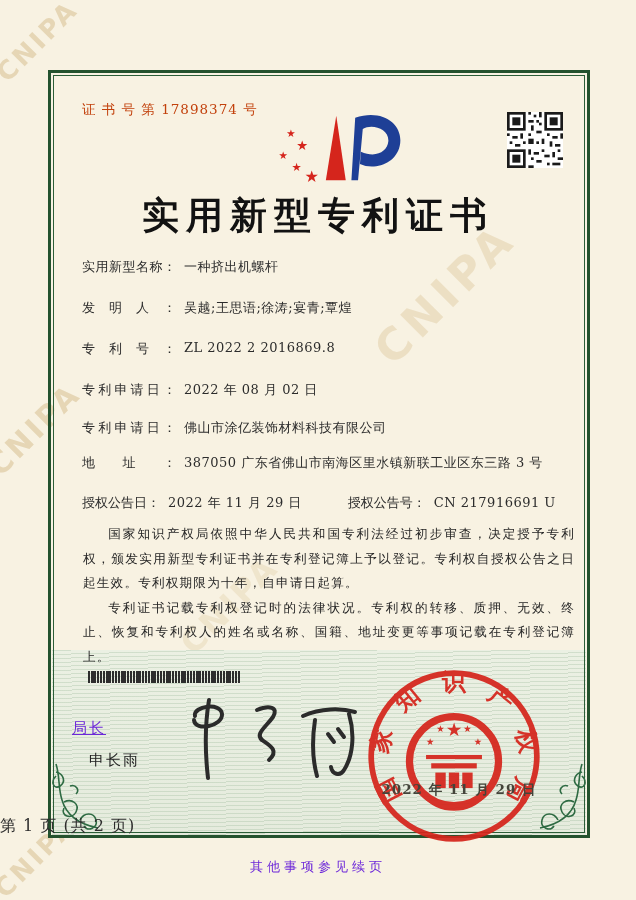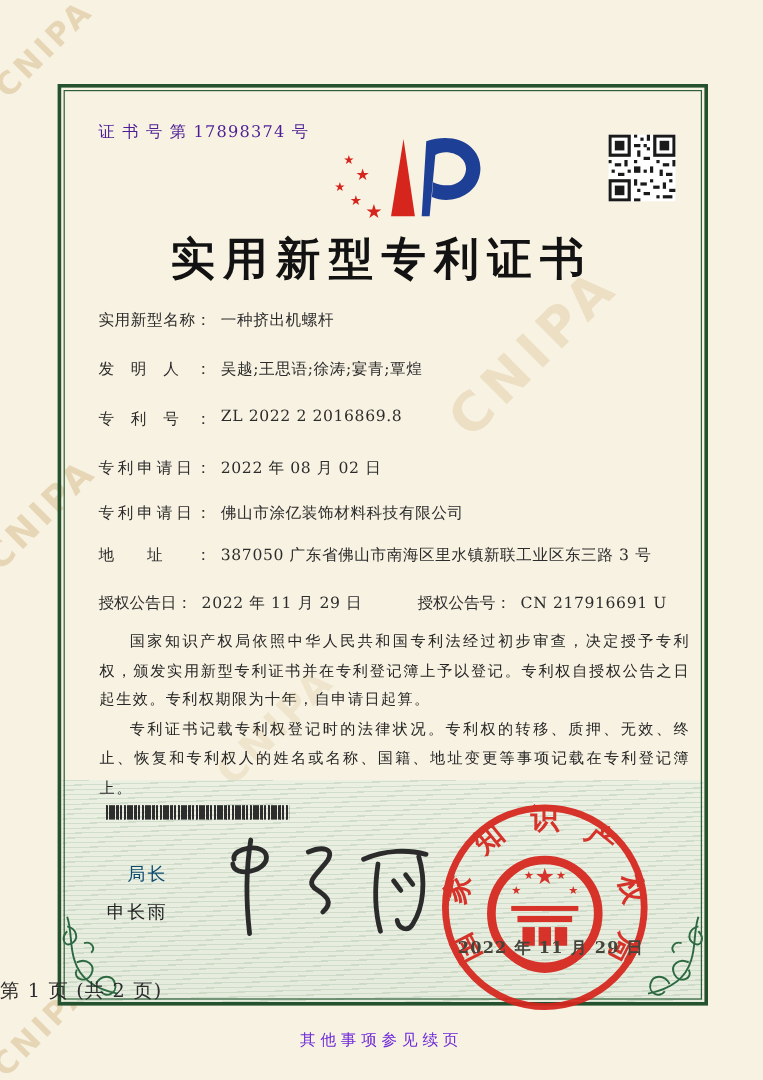--- a/index.html
+++ b/index.html
@@ -18,38 +18,38 @@
   .wm5{left:168px;top:586px;font-size:32px;color:rgba(208,182,128,0.22);}
   
   .frame{left:48px;top:70px;width:542px;height:768px;box-sizing:border-box;
          border:3px solid #24522e;z-index:1;pointer-events:none;}
   .frame::after{content:"";position:absolute;inset:2px;border:1px solid #2c5e38;}
   
   .band{left:52px;top:650px;width:534px;height:185px;z-index:1;
         background:
           repeating-linear-gradient(178.5deg, rgba(105,150,108,0.20) 0 1px, rgba(0,0,0,0) 1px 4px),
           linear-gradient(#ebf0e3,#e5ebdd);}
-  .certno{left:82px;top:101px;font-size:13.5px;color:#4c1d95;letter-spacing:1px;z-index:2;}
+  .certno{left:82px;top:101px;font-size:13.5px;color:#c2410c;letter-spacing:1px;z-index:2;}
   .title{left:0;right:0;top:191px;text-align:center;font-size:37px;font-weight:bold;
          color:#121212;letter-spacing:7px;z-index:2;}
   
   .frow{left:82px;width:494px;font-size:13px;color:#2c2c2c;z-index:2;white-space:nowrap;}
   .flabel{display:inline-block;width:94px;text-align:justify;text-align-last:justify;
           vertical-align:top;}
   .fvalue{margin-left:8px;letter-spacing:0.5px;}
   .pair2{margin-left:46px;}
   .body-text{left:83px;top:522px;width:492px;z-index:2;font-size:12.6px;color:#262626;
              line-height:1.95;text-align:justify;letter-spacing:1.2px;}
   .body-text p{margin:0;text-indent:2em;}
   .barcode{left:88px;top:671px;width:153px;height:12px;z-index:2;
            background:
              repeating-linear-gradient(90deg,#2d2d2d 0 2px,rgba(0,0,0,0) 2px 3px),
              repeating-linear-gradient(90deg,#2d2d2d 0 1px,rgba(0,0,0,0) 1px 5px);}
-  .signer-title{left:106px;top:719px;font-size:15px;color:#0c4a6e;z-index:2;letter-spacing:2px;
-                font-family:"DejaVu Sans","Liberation Sans",sans-serif;}
+  .signer-title{left:72px;top:719px;font-size:15px;color:#6d28d9;z-index:2;letter-spacing:2px;
+                font-family:"DejaVu Sans","Liberation Sans",sans-serif;text-decoration:underline;}
   .signer-name{left:89px;top:751px;font-size:15px;color:#222;z-index:2;letter-spacing:2px;
                font-family:"DejaVu Sans","Liberation Sans",sans-serif;}
   .sig-svg{left:185px;top:690px;z-index:2;}
   .seal-svg{left:366px;top:668px;z-index:3;}
   .seal-date{left:376px;top:781px;width:166px;text-align:center;font-size:13.5px;
              font-weight:bold;color:#44443a;letter-spacing:1px;z-index:4;}
   .pageno{left:0;right:0;top:816px;text-align:left;font-size:16px;color:#2d2d2d;
           letter-spacing:1px;z-index:2;}
   .footnote{left:0;right:0;top:858px;text-align:center;font-size:13px;color:#6d28d9;
             letter-spacing:4px;z-index:2;}

